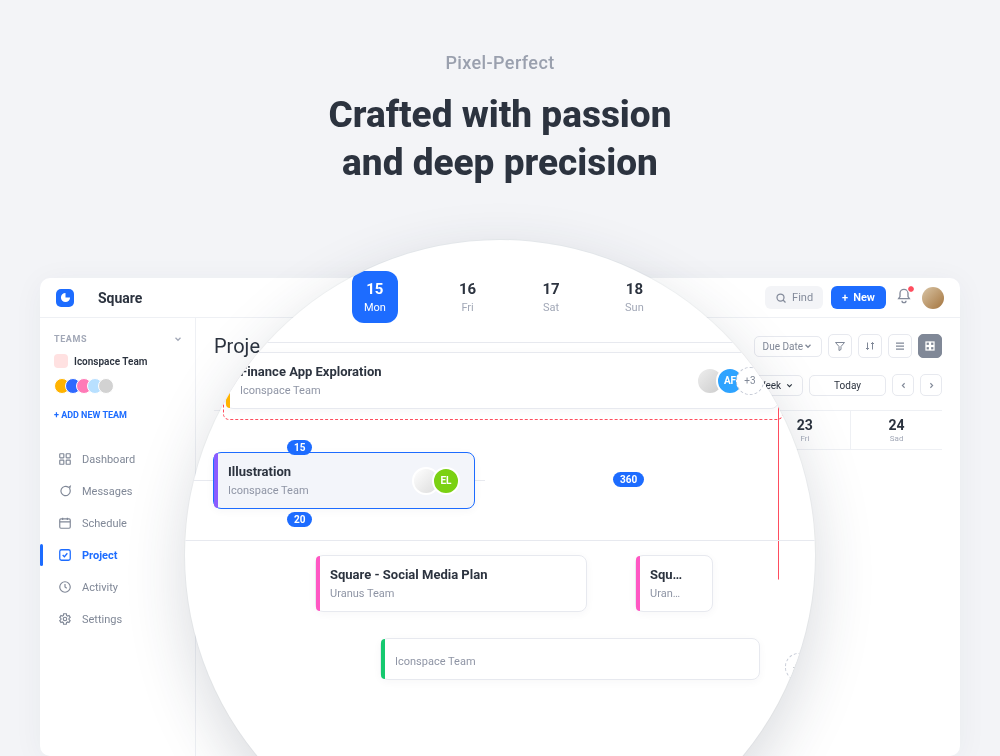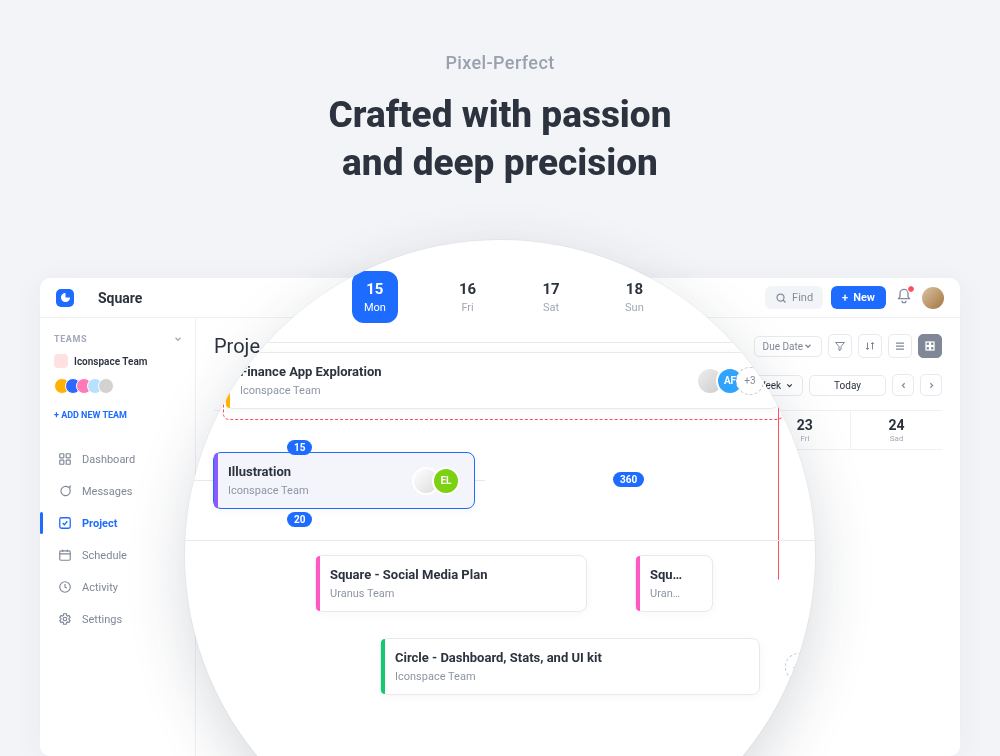--- a/index.html
+++ b/index.html
@@ -178,33 +178,33 @@
               <rect x="14" y="14" width="7" height="7" rx="1"></rect>
             </svg>
           <span>Dashboard</span>
         </div>
         <div class="nav-item">
           <svg viewBox="0 0 24 24" fill="none" stroke="currentColor" stroke-width="2">
               <path d="M21 12a8 8 0 1 1-3-6.2L21 4l-1 4a8 8 0 0 1 1 4z"></path>
             </svg>
           <span>Messages</span>
         </div>
+        <div class="nav-item">
+          <svg viewBox="0 0 24 24" fill="none" stroke="currentColor" stroke-width="2">
+              <rect x="3" y="5" width="18" height="16" rx="2"></rect>
+              <path d="M3 10h18M8 3v4M16 3v4"></path>
+            </svg>
+          <span>Schedule</span>
+        </div>
         <div class="nav-item active">
           <svg viewBox="0 0 24 24" fill="none" stroke="currentColor" stroke-width="2.2">
               <rect x="3" y="3" width="18" height="18" rx="3"></rect>
               <path d="m8 12 3 3 5-6"></path>
             </svg>
           <span>Project</span>
-        </div>
-        <div class="nav-item">
-          <svg viewBox="0 0 24 24" fill="none" stroke="currentColor" stroke-width="2">
-              <rect x="3" y="5" width="18" height="16" rx="2"></rect>
-              <path d="M3 10h18M8 3v4M16 3v4"></path>
-            </svg>
-          <span>Schedule</span>
         </div>
         <div class="nav-item">
           <svg viewBox="0 0 24 24" fill="none" stroke="currentColor" stroke-width="2">
               <circle cx="12" cy="12" r="9"></circle>
               <path d="M12 7v5l3 2"></path>
             </svg>
           <span>Activity</span>
         </div>
         <div class="nav-item">
           <svg viewBox="0 0 24 24" fill="none" stroke="currentColor" stroke-width="2">
@@ -361,17 +361,16 @@
     <div class="t-team">Uranus Team</div>
   </div>
   <div class="l-task" style="left:450px; top:315px; width:78px; padding-right:8px;">
     <div class="bar" style="background:#ff57c3;"></div>
     <div class="t-title">Squ…</div>
     <div class="t-team">Uran…</div>
   </div>
 
   <div class="l-task" style="left:195px; top:398px; width:380px;">
     <div class="bar" style="background:#15c96f;"></div>
-    <div class="t-title">Circle - Dashboard, Stats, and UI kit</div>
     <div class="t-team">Iconspace Team</div>
   </div>
   <span class="plus3" style="position:absolute; left:608px; top:413px;">+3</span>
 </div>
 
 </body></html>

